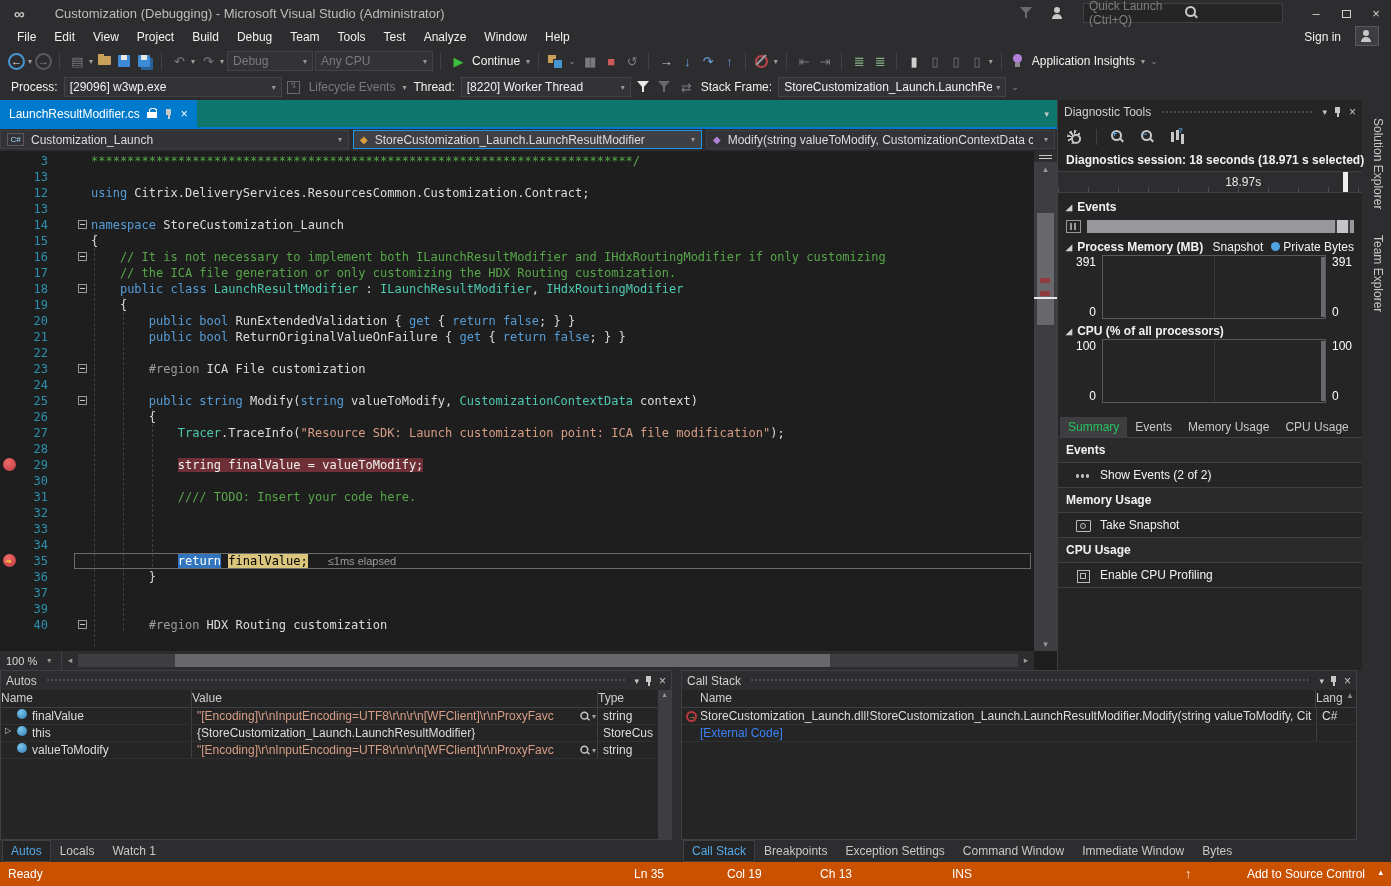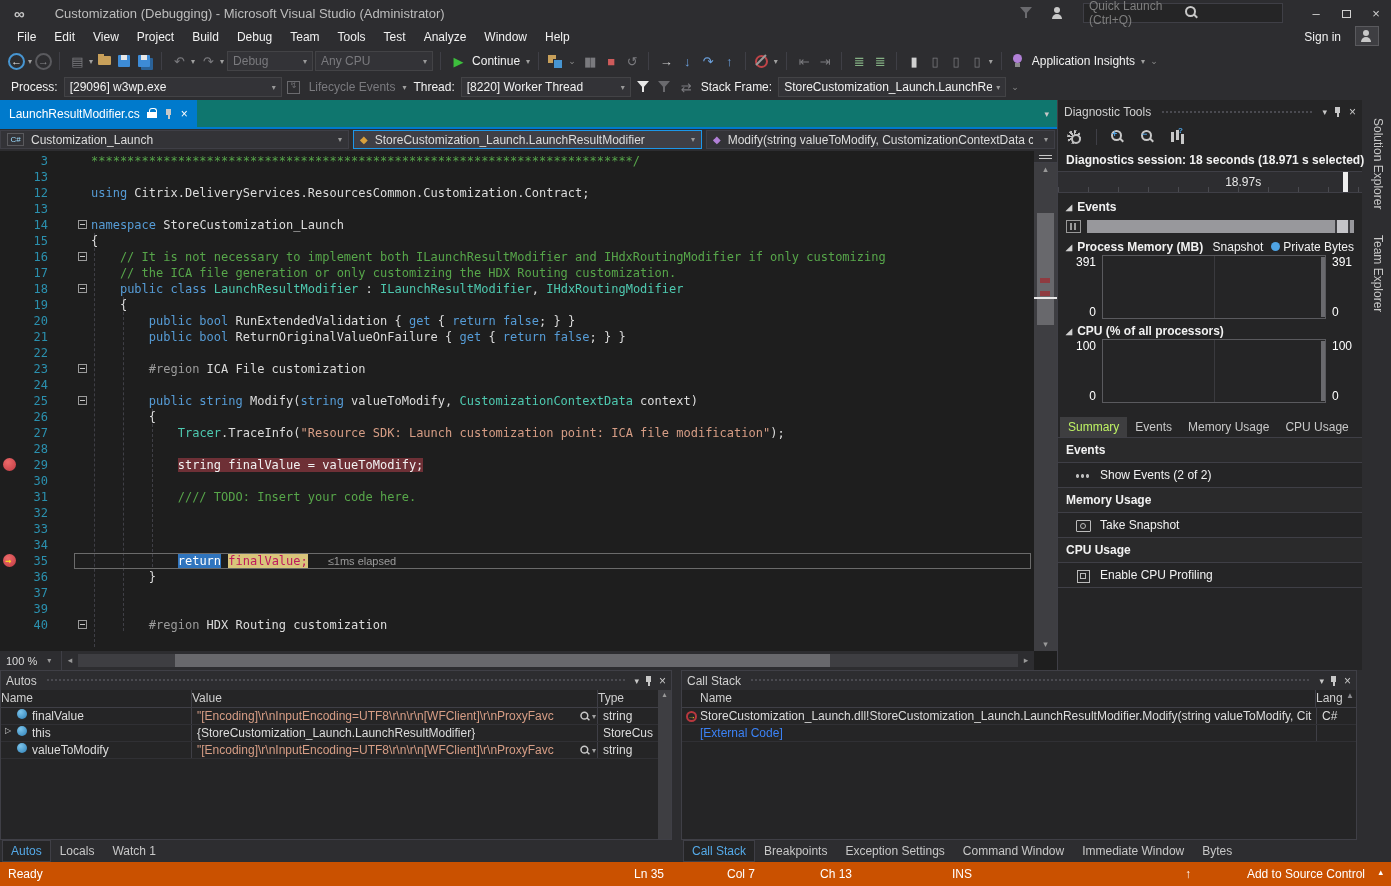--- a/index.html
+++ b/index.html
@@ -105,21 +105,21 @@
 .efold{width:16px;flex:none;margin-left:26px;position:relative}
 .ecode{flex:1;margin-left:1px;color:#DCDCDC}
 .fbox{display:block;width:9px;height:9px;border:1px solid #9B9B9B;margin:3px auto 0;position:relative;background:#1E1E1E}
 .fbox::after{content:"";position:absolute;left:1px;right:1px;top:3px;height:1px;background:#C8C8C8}
 .dotbp{position:absolute;left:3px;top:1px;width:13px;height:13px;border-radius:50%;background:radial-gradient(circle at 38% 32%,#ED6A6A,#C03A42)}
 .dotcur::after{content:"→";position:absolute;left:2px;top:0;color:#F5D327;font-size:10px;font-weight:bold;line-height:13px}
 .curbox{position:absolute;left:74px;right:3px;top:0;bottom:0;border:1px solid #6B6B6B;pointer-events:none}
 .tok-k{color:#569CD6}.tok-t{color:#4EC9B0}.tok-s{color:#D69D85}.tok-c{color:#57A64A}.tok-pp{color:#9B9B9B}
 .tok-hlbp{background:#6E3036;color:#F2F2F2}
 .tok-sel{background:#3075BE;color:#FFF}
-.tok-cur{background:#D9C57B;color:#be185d}
+.tok-cur{background:#D9C57B;color:#000000}
 .tip{color:#9B9B9B;font-size:11px;margin-left:20px;font-family:"Liberation Sans",sans-serif}
 
 #vscroll{position:absolute;right:0;top:51px;width:23px;bottom:19px;background:#3E3E42}
 #vsplit{position:absolute;left:0;right:0;top:0;height:12px;background:#2D2D30;border-bottom:1px solid #3F3F46}
 #vsplit::after{content:"";position:absolute;left:5px;right:5px;top:4px;height:1px;background:#C8C8C8;box-shadow:0 3px 0 #C8C8C8}
 .varr{position:absolute;left:0;right:0;text-align:center;color:#999;font-size:9px}
 #vthumb{position:absolute;left:3px;right:3px;top:62px;height:112px;background:#68686C}
 .vmark{position:absolute;left:6px;width:10px;height:5px;background:#8F3B40}
 #vcaret{position:absolute;left:0;right:0;top:146px;height:2px;background:#E8E8E8}
 #hscroll{position:absolute;left:0;right:23px;bottom:0;height:19px;background:#2D2D30;display:flex;align-items:stretch}
@@ -152,21 +152,21 @@
 .craxis span{right:auto;left:6px}
 .axmax{top:0}.axmin{bottom:0}
 .cbox{flex:1;border:1px solid #5A5A5E;background:#252526;position:relative}
 .cbox::before{content:"";position:absolute;left:50%;top:0;bottom:0;width:1px;background:#3A3A3E}
 .cbox::after{content:"";position:absolute;right:0;top:1px;bottom:1px;width:4px;background:#6A6A6E}
 .craxis{width:36px;position:relative;flex:none}
 .legend{margin-left:auto;display:flex;align-items:center;gap:8px;font-weight:normal;color:#F1F1F1}
 .ldot{width:9px;height:9px;border-radius:50%;background:#4FA3E3;display:inline-block;margin-right:3px}
 #dtabs{display:flex;margin-top:14px;border-bottom:1px solid #3F3F46;padding-left:2px}
 .dtab{padding:3px 8px;color:#C8C8C8}
-.dtab.act{background:#3E3E40;color:#bef264}
+.dtab.act{background:#3E3E40;color:#22c55e}
 .dsh{padding:5px 8px;font-weight:bold;border-bottom:1px solid #3F3F46;color:#F1F1F1;background:#2A2A2B}
 .dsi{padding:4px 8px 4px 16px;border-bottom:1px solid #3F3F46;display:flex;gap:8px;align-items:center;color:#F1F1F1}
 
 #sidetabs{position:absolute;left:1362px;top:100px;width:29px;height:570px;padding-top:8px}
 .stab{writing-mode:vertical-rl;color:#C8C8C8;padding:10px 0;margin:0 auto 6px;font-size:12px;text-align:left;display:block;width:16px}
 
 .panel{position:absolute;top:670px;height:170px;background:#252526;border:1px solid #3F3F46}
 #autos{left:0;width:672px}
 #callstack{left:681px;width:676px}
 .phead{height:19px;background:#2D2D30;display:flex;align-items:center;padding:0 5px;gap:5px}
@@ -615,19 +615,19 @@
     <span class="ptab">Breakpoints</span>
     <span class="ptab">Exception Settings</span>
     <span class="ptab">Command Window</span>
     <span class="ptab">Immediate Window</span>
     <span class="ptab">Bytes</span>
   </div>
 
 <div id="statusbar">
   <span id="st-ready">Ready</span>
   <span id="st-ln">Ln 35</span>
-  <span id="st-col">Col 7</span>
+  <span id="st-col">Col 19</span>
   <span id="st-ch">Ch 13</span>
   <span id="st-ins">INS</span>
   <span id="st-scmarrow">↑</span>
   <span id="st-scm">Add to Source Control</span>
   <span id="st-pullup">▴</span>
 </div>
 
 </body></html>

